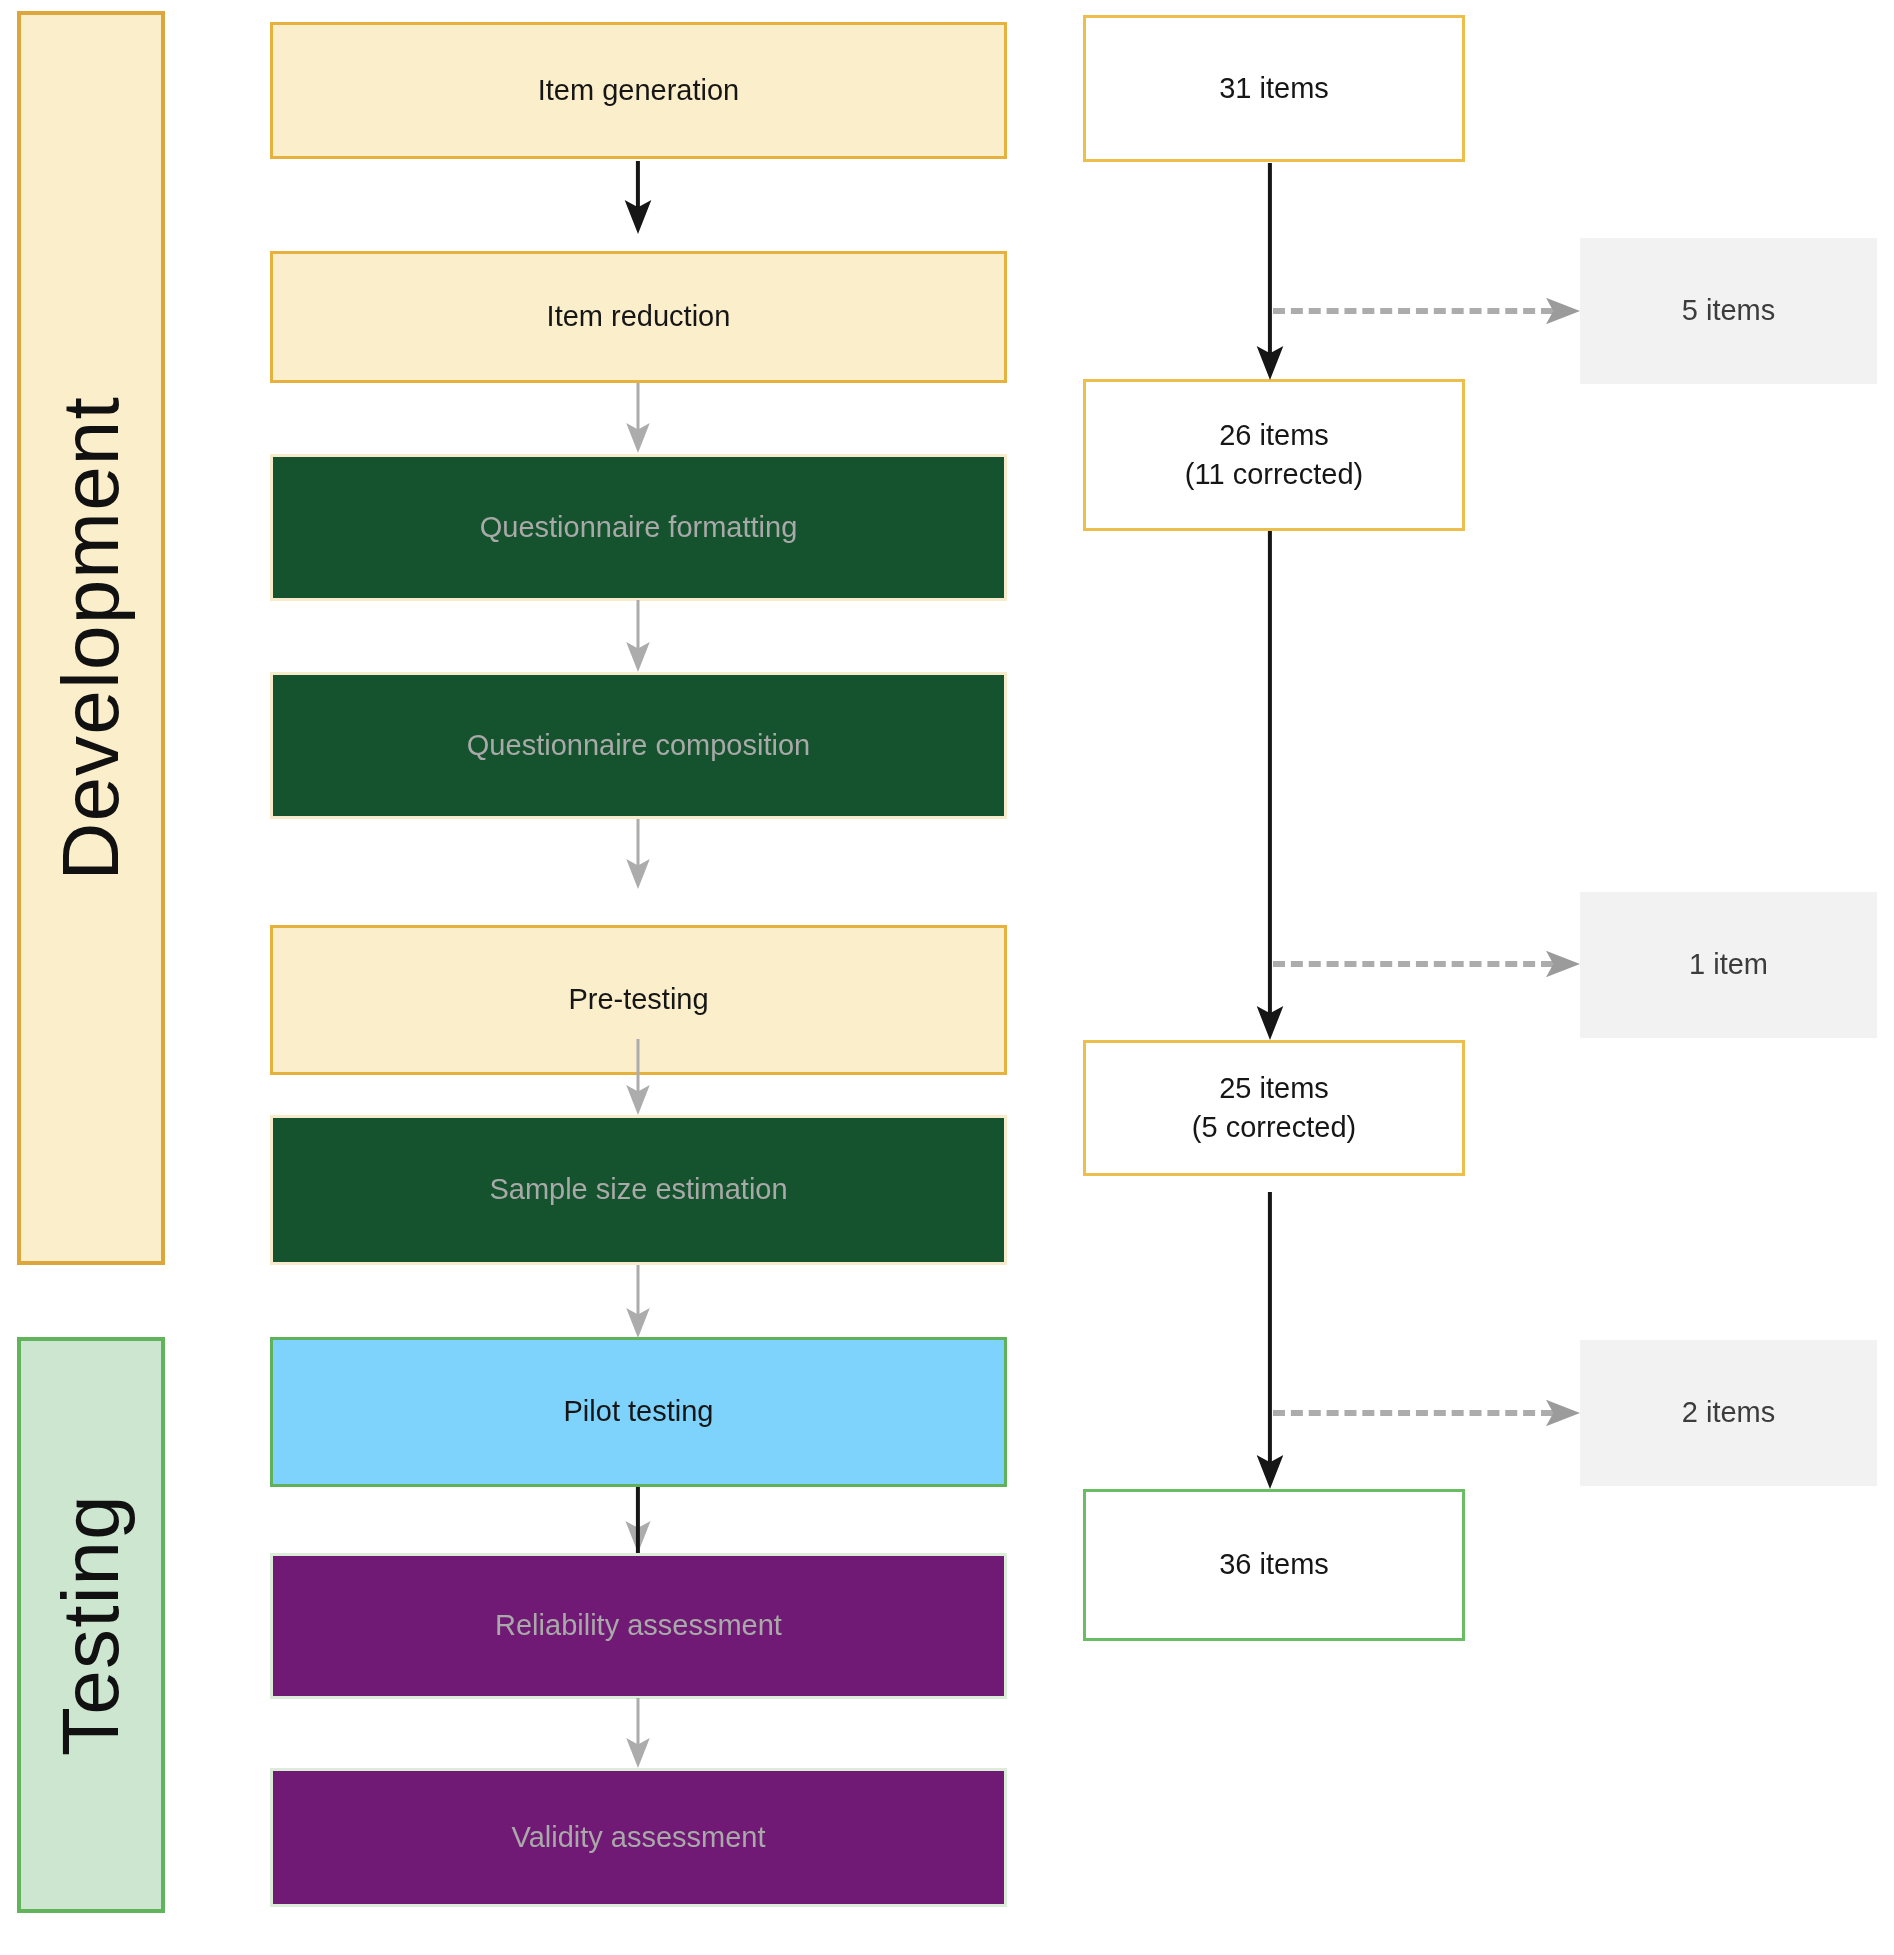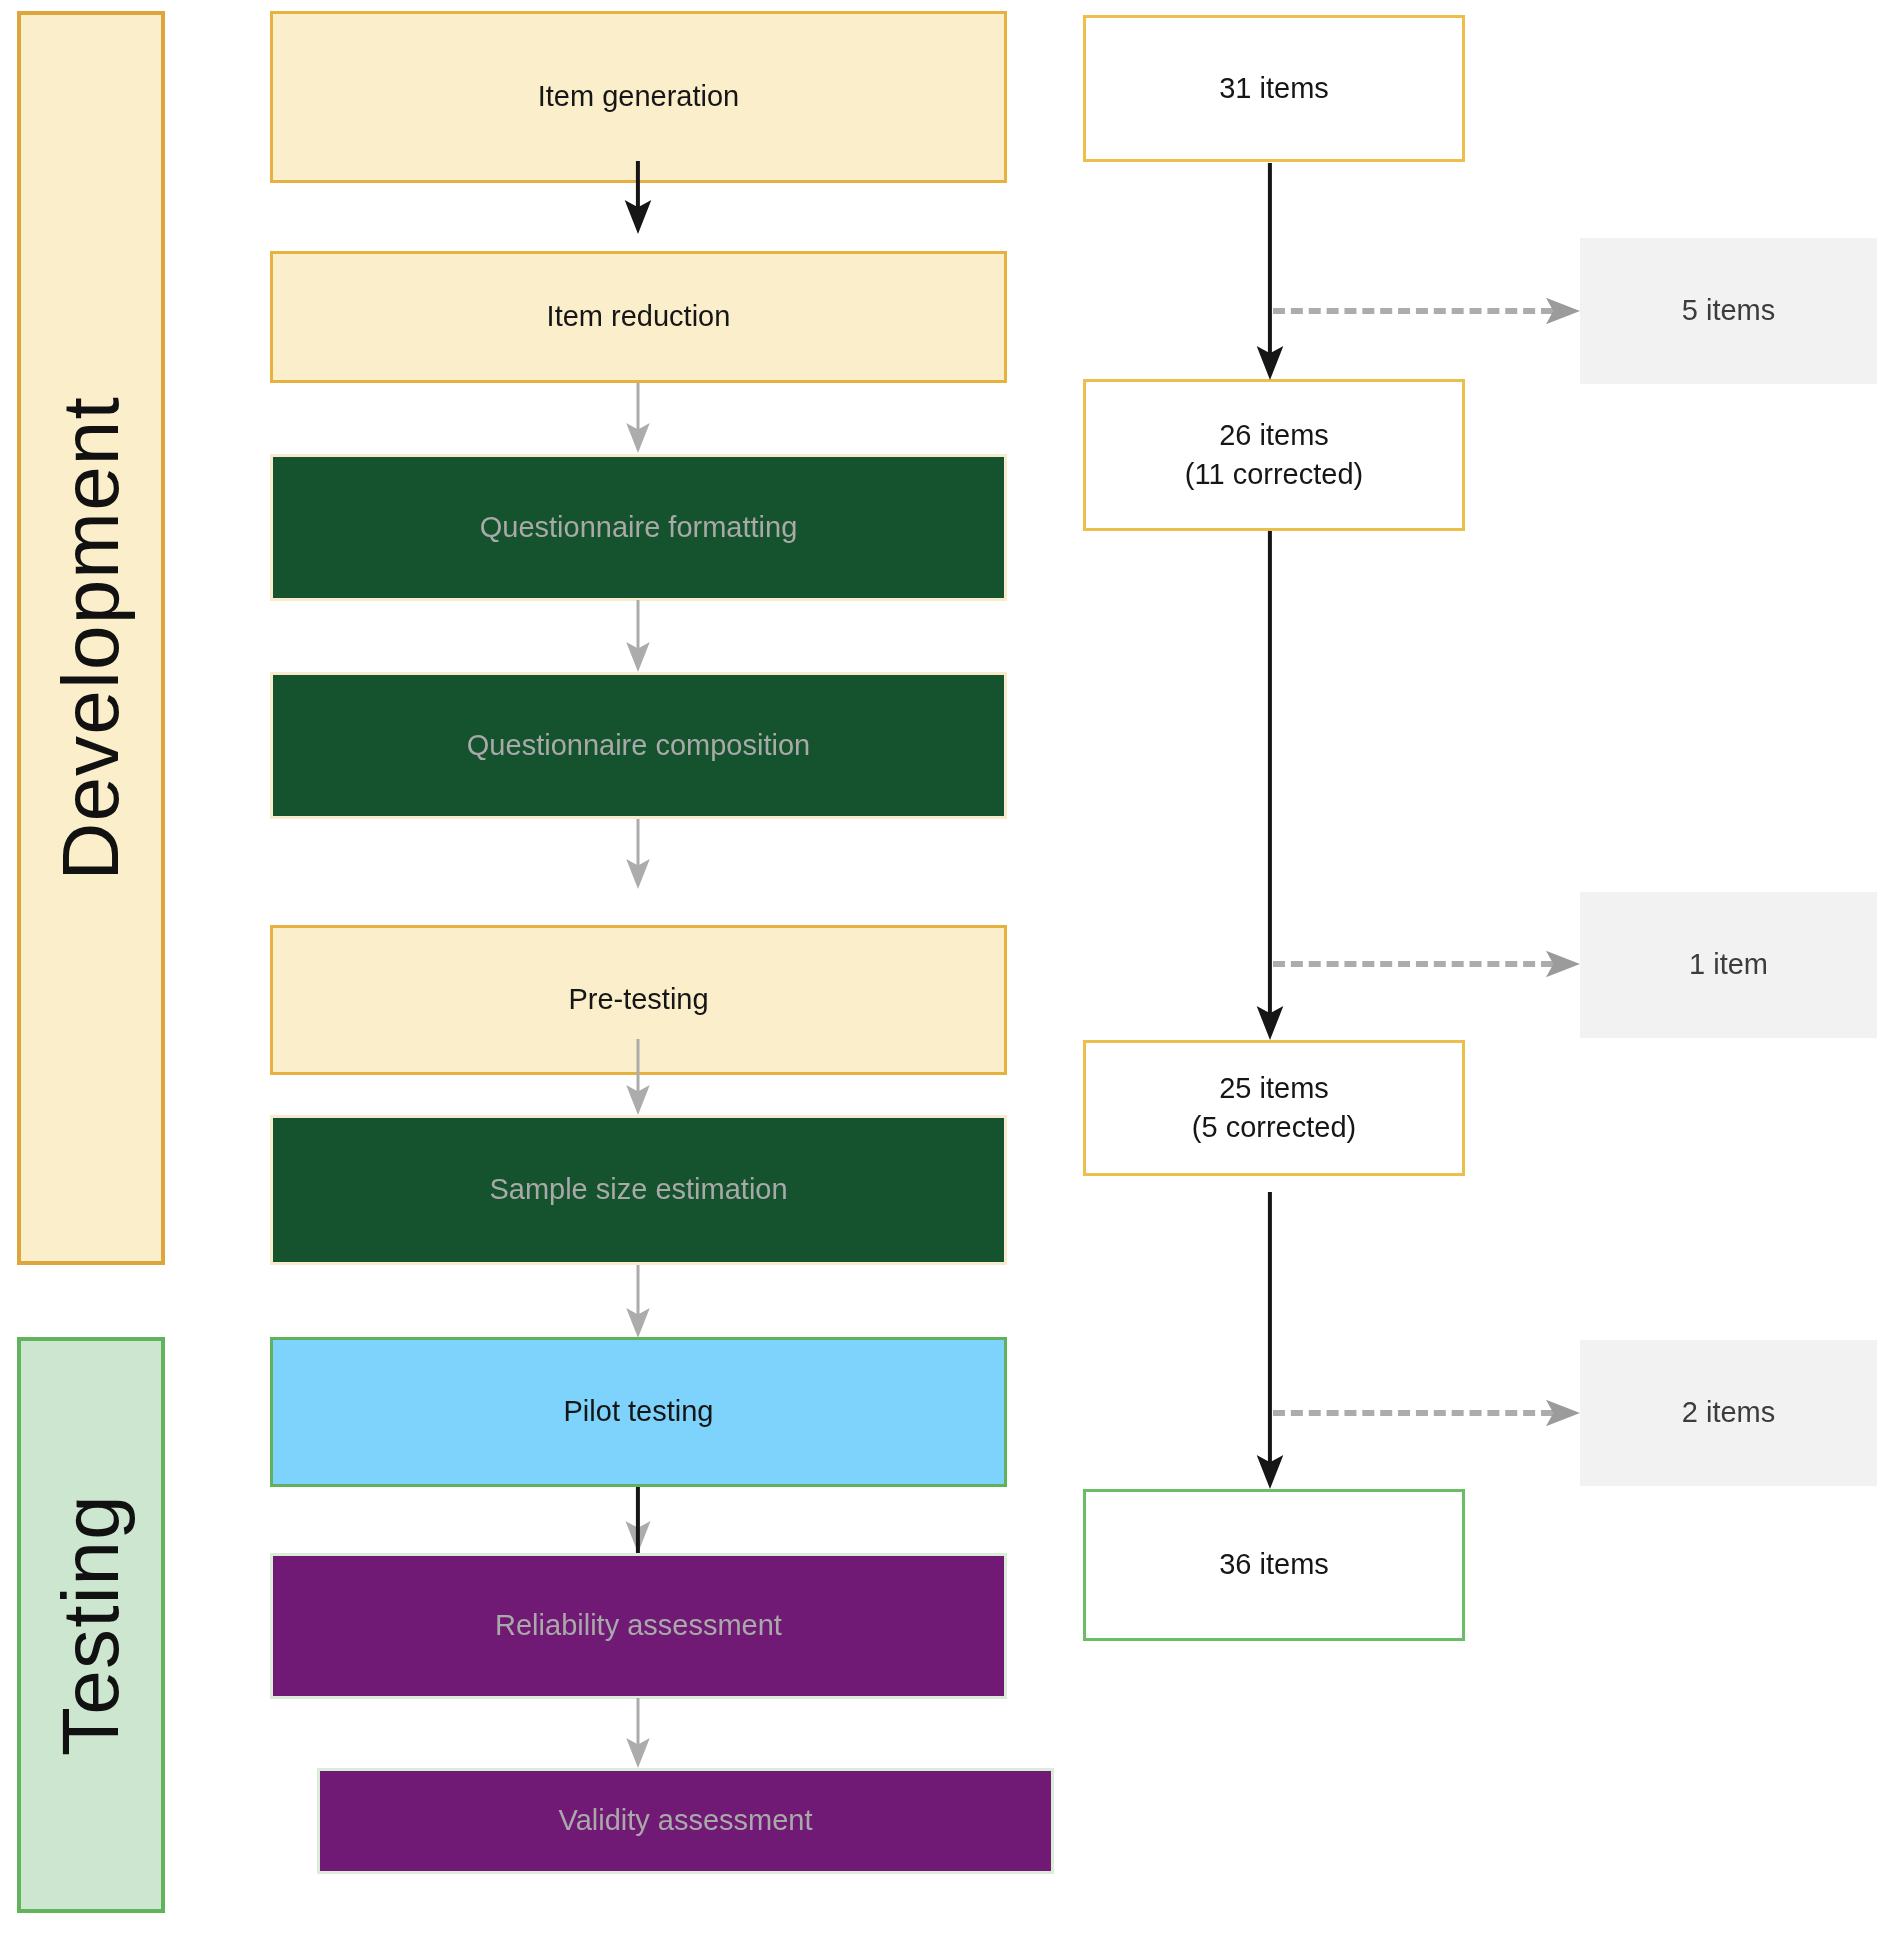--- a/index.html
+++ b/index.html
@@ -70,21 +70,21 @@
 
 <div class="canvas">
 
   <div class="phase phase-dev">
     <span class="phase-text">Development</span>
   </div>
   <div class="phase phase-test">
     <span class="phase-text">Testing</span>
   </div>
 
-  <div class="box step step-yellow" style="top:11px;height:172px;">
+  <div class="box step step-yellow" style="top:22px;height:137px;">
     <span>Item generation</span>
   </div>
   <div class="box step step-yellow" style="top:251px;height:132px;">
     <span>Item reduction</span>
   </div>
   <div class="box step step-yellow-faded" style="top:454px;height:147px;">
     <span>Questionnaire formatting</span>
   </div>
   <div class="box step step-yellow-faded" style="top:672px;height:147px;">
     <span>Questionnaire composition</span>
@@ -94,21 +94,21 @@
   </div>
   <div class="box step step-yellow-faded" style="top:1115px;height:150px;">
     <span>Sample size estimation</span>
   </div>
   <div class="box step step-green" style="top:1337px;height:150px;">
     <span>Pilot testing</span>
   </div>
   <div class="box step step-green-faded" style="top:1553px;height:146px;">
     <span>Reliability assessment</span>
   </div>
-  <div class="box step step-green-faded" style="top:1768px;height:106px;margin-left:47px;">
+  <div class="box step step-green-faded" style="top:1768px;height:139px;">
     <span>Validity assessment</span>
   </div>
 
   <div class="va" style="left:620px;top:161px;height:73px;">
     <div class="shaft black"></div>
     <svg class="head" width="27" height="34" viewBox="0 0 44 56">
         <path d="M0 0 L22 12 L44 0 L22 56 Z" fill="#161616"></path>
       </svg>
   </div>
   <div class="va" style="left:620px;top:383px;height:70px;">

